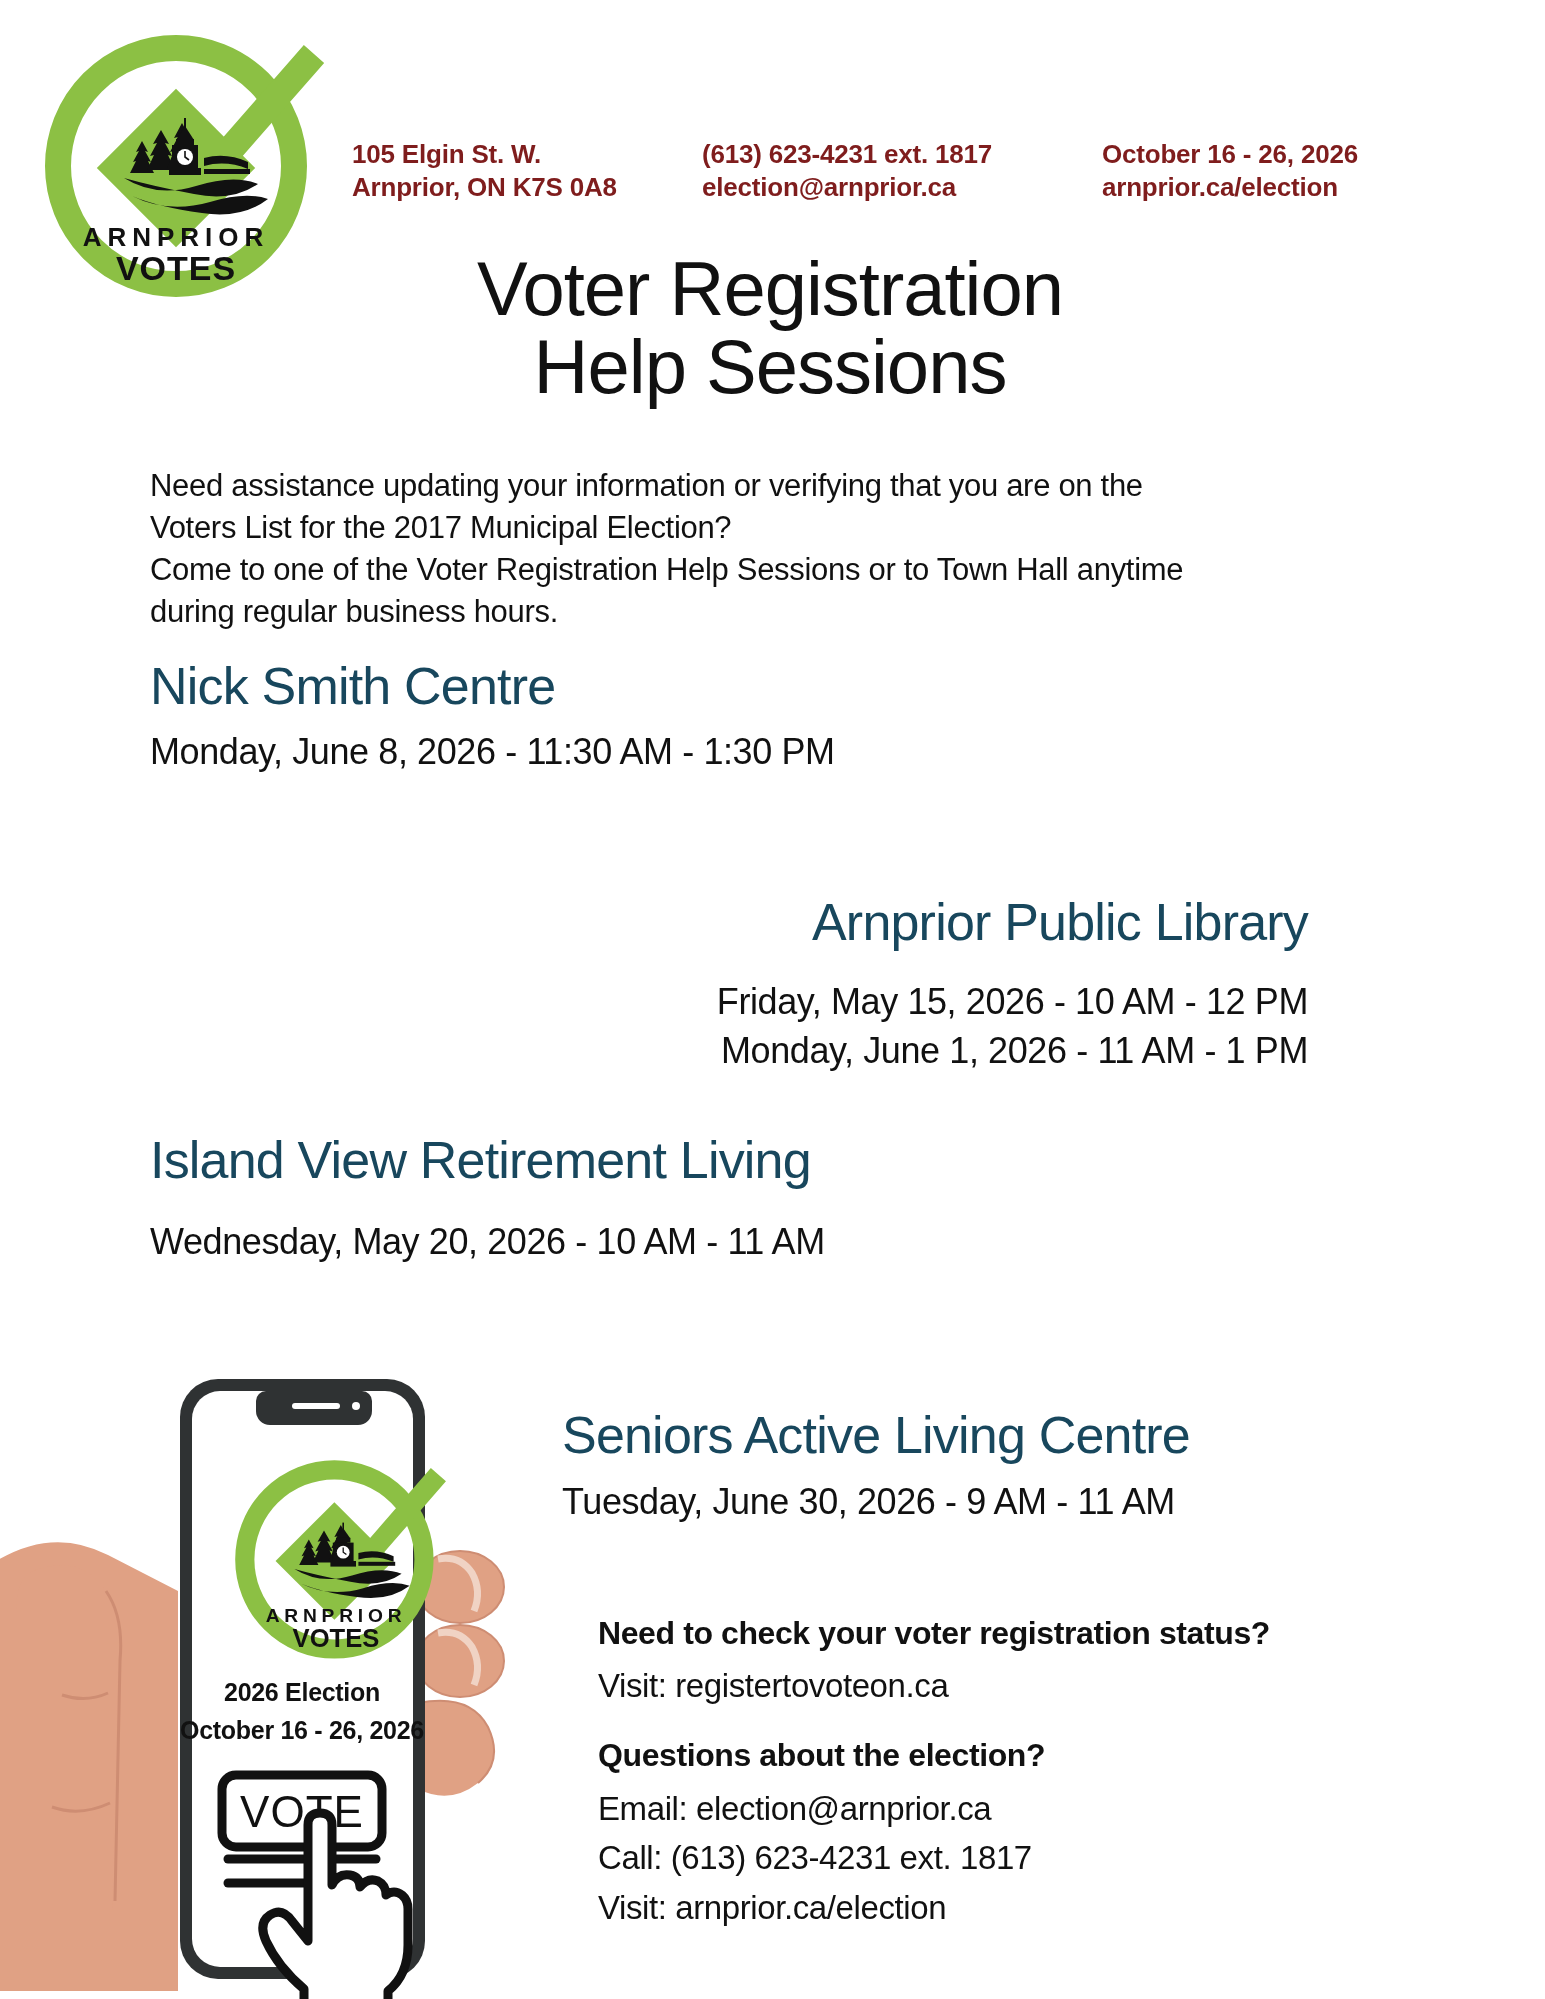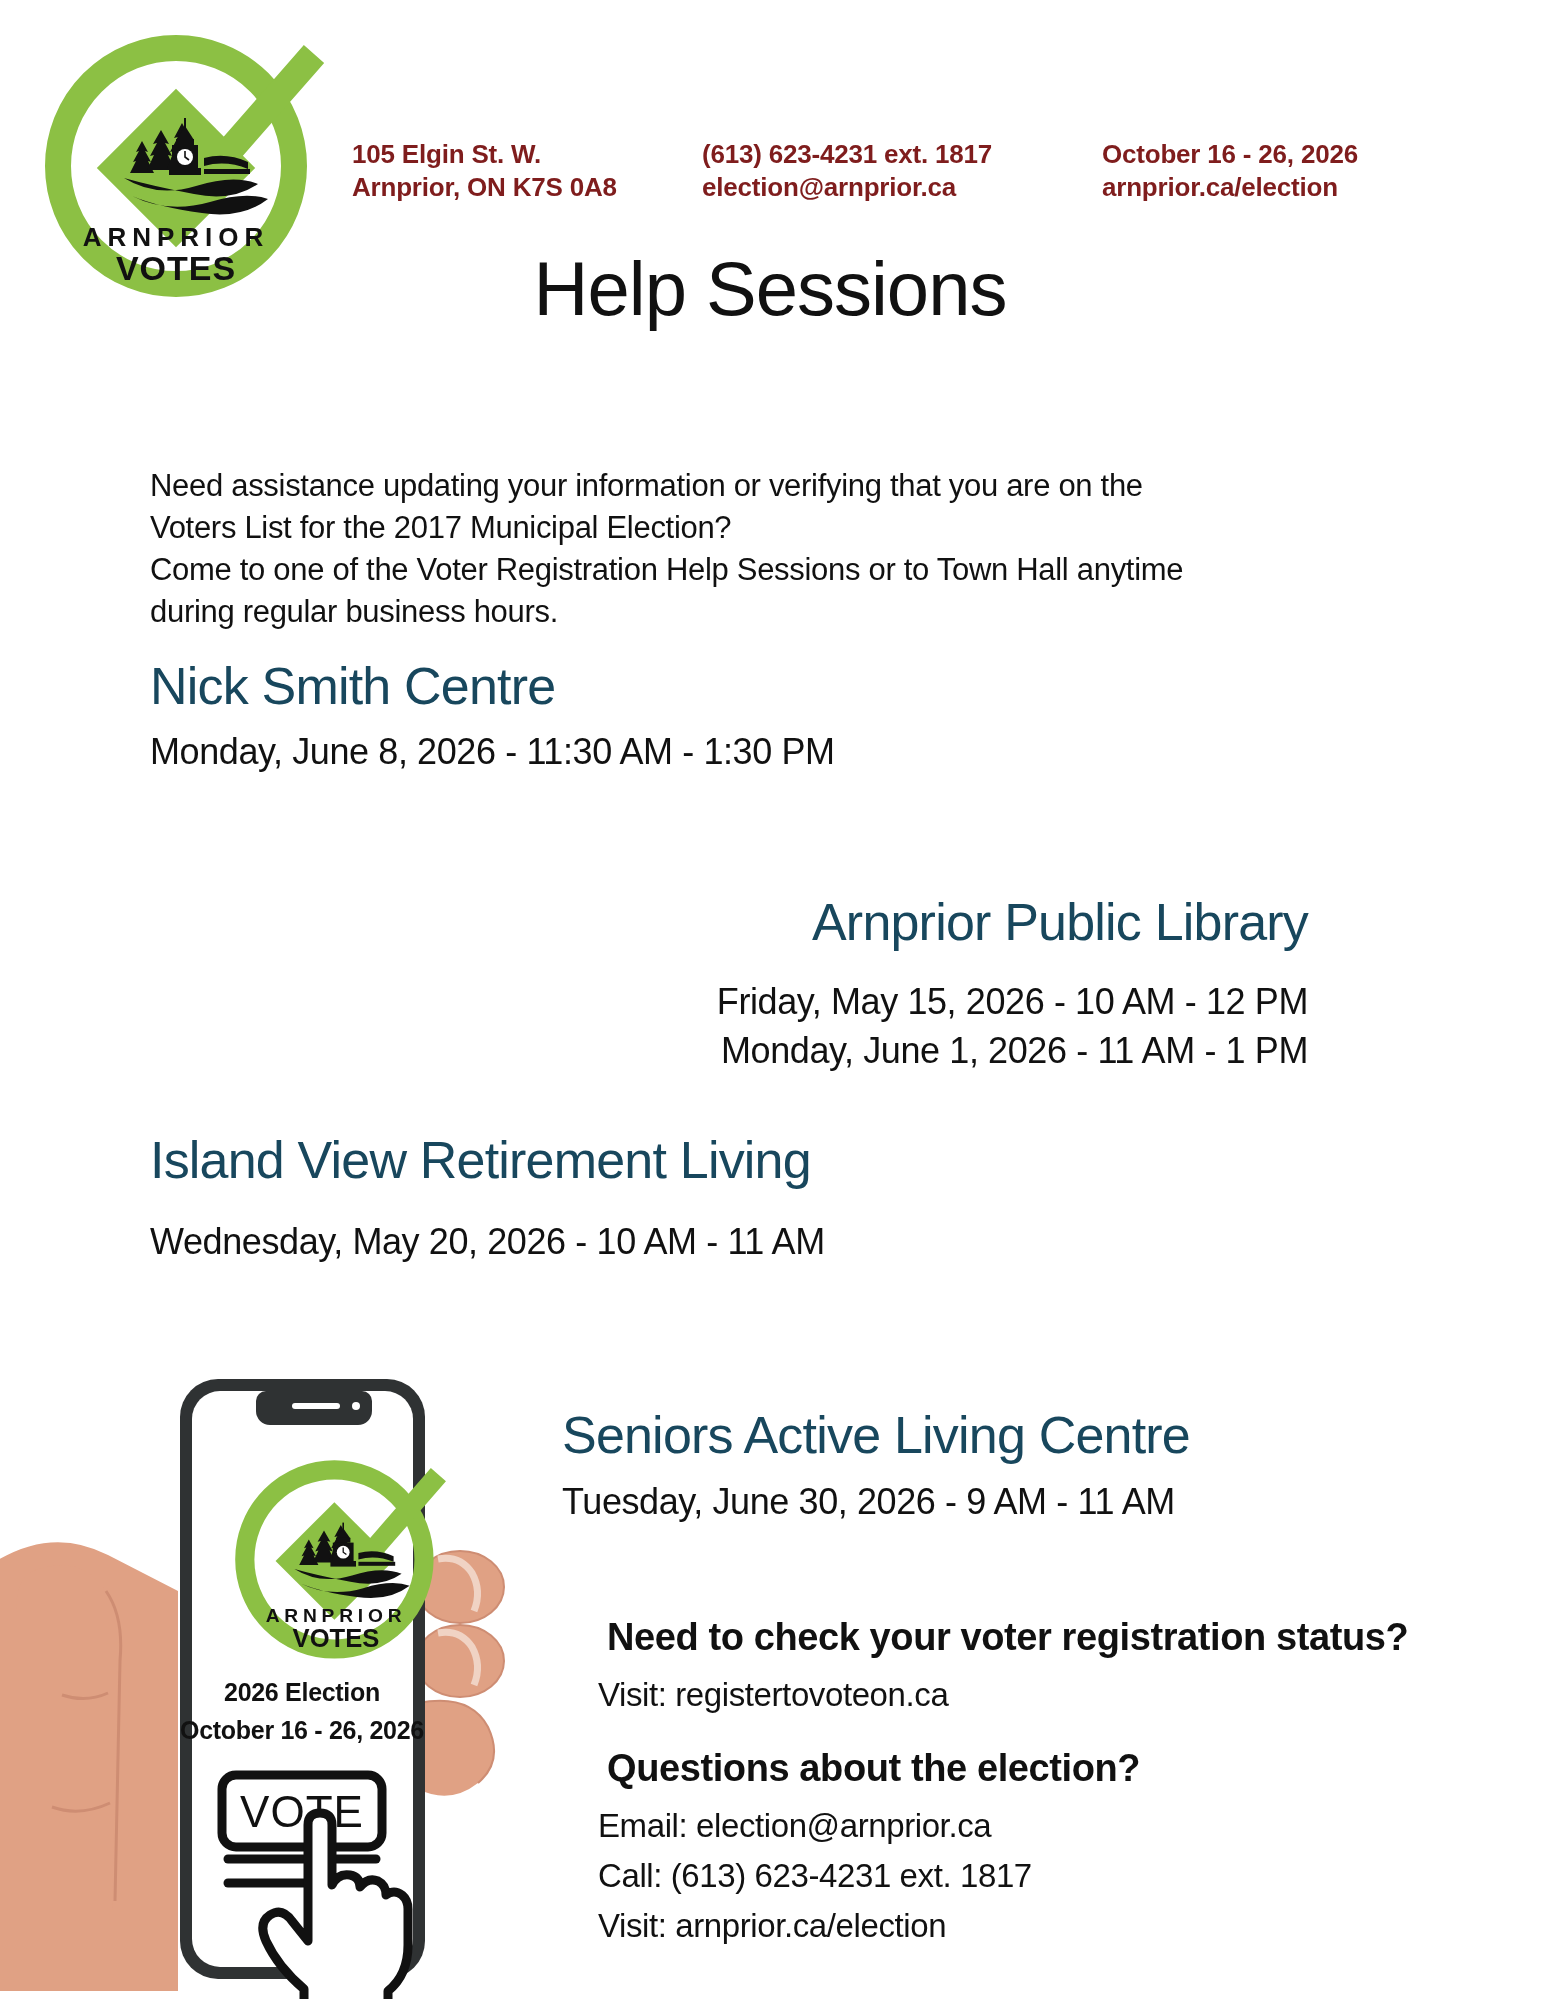--- a/index.html
+++ b/index.html
@@ -119,25 +119,25 @@
 
   
   .contact {
     position: absolute;
     left: 598px;
     top: 1610px;
     width: 900px;
     color: #111;
   }
   .contact .q {
-    font-size: 38px;
+    font-size: 32px;
     font-weight: 700;
     letter-spacing: -0.4px;
     line-height: 1.45;
-    margin: 0 0 6px 9px;
+    margin: 0 0 6px 0;
   }
   .contact .a {
     font-size: 33px;
     font-weight: 300;
     letter-spacing: -0.4px;
     line-height: 1.45;
     margin: 0 0 22px 0;
   }
   .contact .a.tight { margin-bottom: 2px; }
   .contact .q.second { margin-top: 4px; }
@@ -198,20 +198,21 @@
     <span class="hdr-line">(613) 623-4231 ext. 1817</span>
     <span class="hdr-line">election@arnprior.ca</span>
   </div>
   <div class="hdr-col c3">
     <span class="hdr-line">October 16 - 26, 2026</span>
     <span class="hdr-line">arnprior.ca/election</span>
   </div>
 </div>
 
 <div class="title-block">
+  <span class="title-line">Voter Registration</span>
   <span class="title-line">Help Sessions</span>
 </div>
 
 <div class="intro">
   <span>Need assistance updating your information or verifying that you are on the</span>
   <span>Voters List for the 2017 Municipal Election?</span>
   <span>Come to one of the Voter Registration Help Sessions or to Town Hall anytime</span>
   <span>during regular business hours.</span>
 </div>
 

